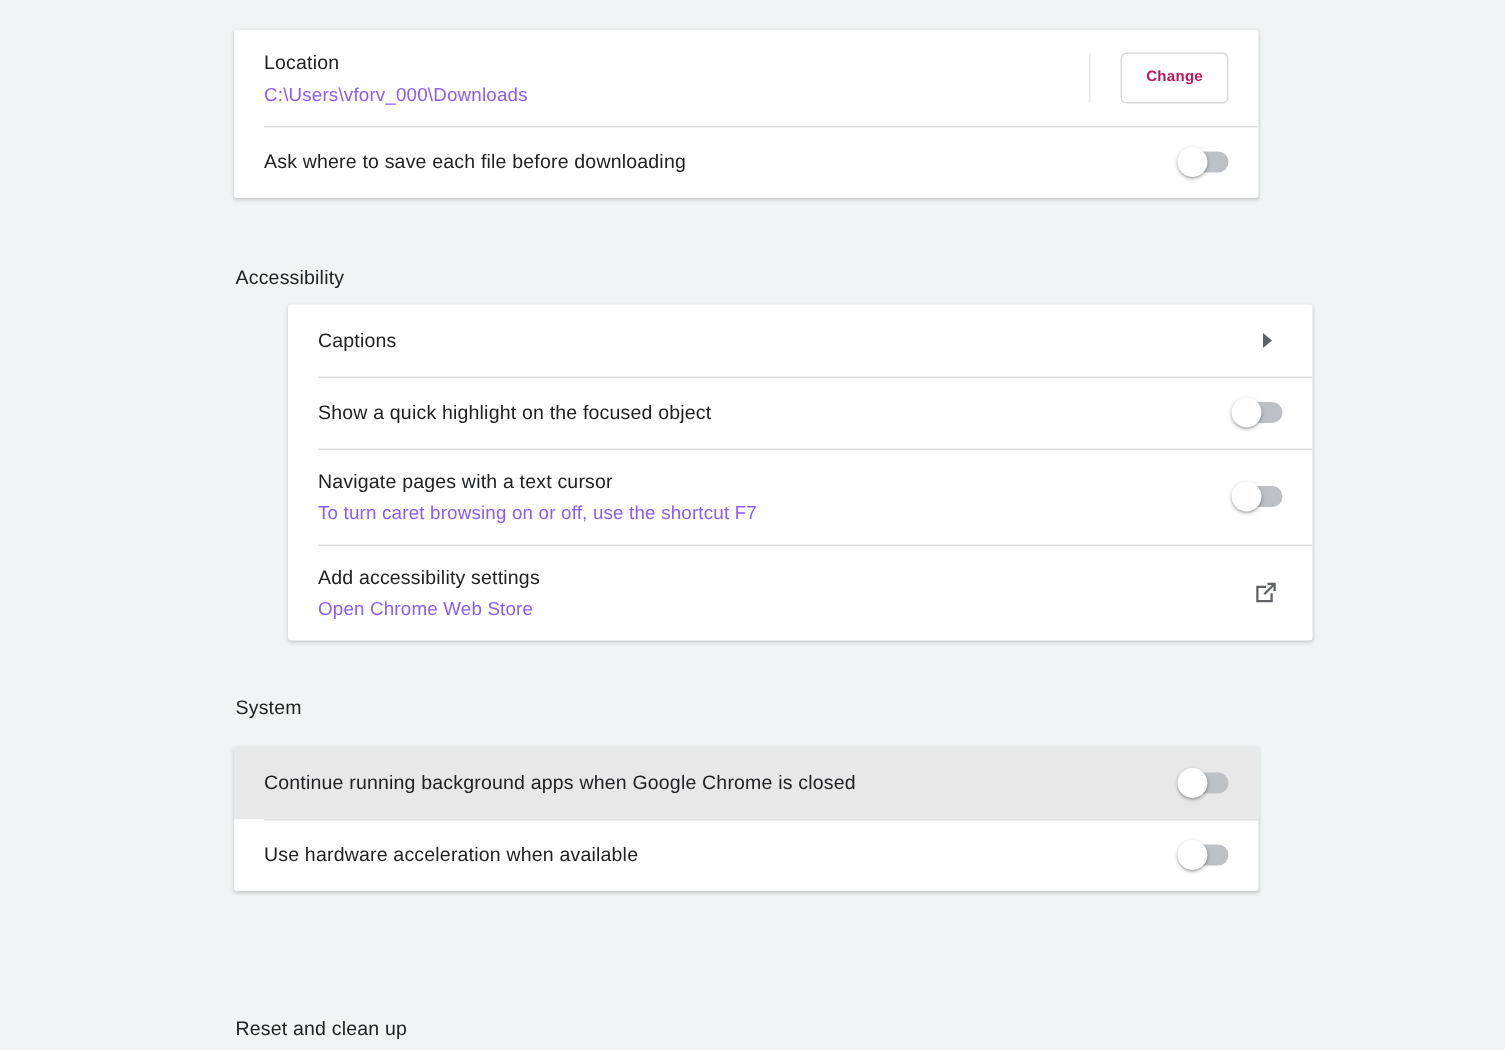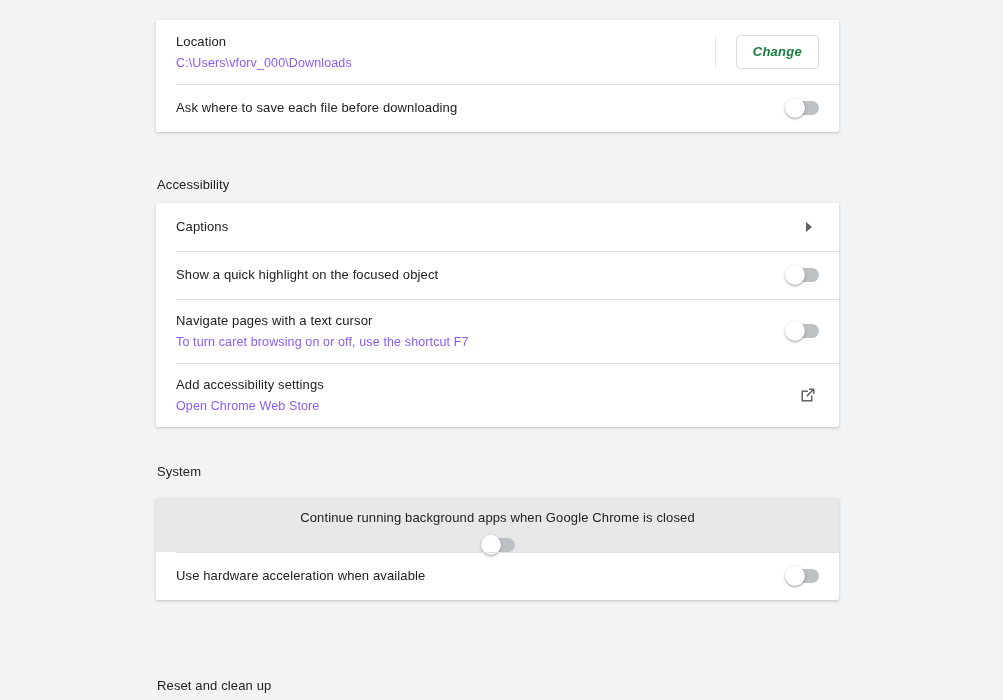--- a/index.html
+++ b/index.html
@@ -23,21 +23,21 @@
   }
 
   .row {
     position: relative;
     display: flex;
     align-items: center;
     padding: 0 20px;
     min-height: 48px;
   }
   .row.tall { min-height: 64px; }
-  .row.highlight { background: #e8e8e8; flex-direction: column; }
+  .row.highlight { background: #e8e8e8; }
   .row + .row::before {
     content: "";
     position: absolute;
     left: 20px; right: 0; top: 0;
     height: 1px;
     background: #e0e0e0;
   }
 
   .row-text { flex: 1 1 auto; min-width: 0; padding: 10px 0; }
   .row-title {
@@ -68,29 +68,28 @@
   .vdivider {
     width: 1px;
     height: 32px;
     background: #e4e6e8;
     margin-right: 20px;
   }
   .btn-change {
     border: 1px solid #dadce0;
     border-radius: 4px;
     background: #ffffff;
-    color: #15803d;
+    color: #be185d;
     font-family: "Liberation Sans", sans-serif;
-    font-size: 13px;
+    font-size: 10px;
     font-weight: bold;
     letter-spacing: .02em;
     padding: 8px 16px;
     cursor: pointer;
     line-height: 16px;
-    font-style: italic;
   }
 
   
   .toggle {
     position: relative;
     width: 34px;
     height: 14px;
     flex: 0 0 auto;
     cursor: pointer;
   }
@@ -152,21 +151,21 @@
       <div class="toggle">
         <span class="track"></span>
         <span class="knob"></span>
       </div>
     </div>
 
   </div>
 
   <div class="section-header" style="top:175px;">Accessibility</div>
 
-  <div class="card" style="top:203px;">
+  <div class="card" style="top:203px;margin-left:36px;">
 
     <div class="row">
       <div class="row-text">
         <div class="row-title">Captions</div>
       </div>
       <span class="chevron">
         <svg width="10" height="12" viewBox="0 0 10 12" aria-hidden="true">
           <path d="M2 1 L8 6 L2 11 Z" fill="#5f6368"></path>
         </svg>
       </span>

